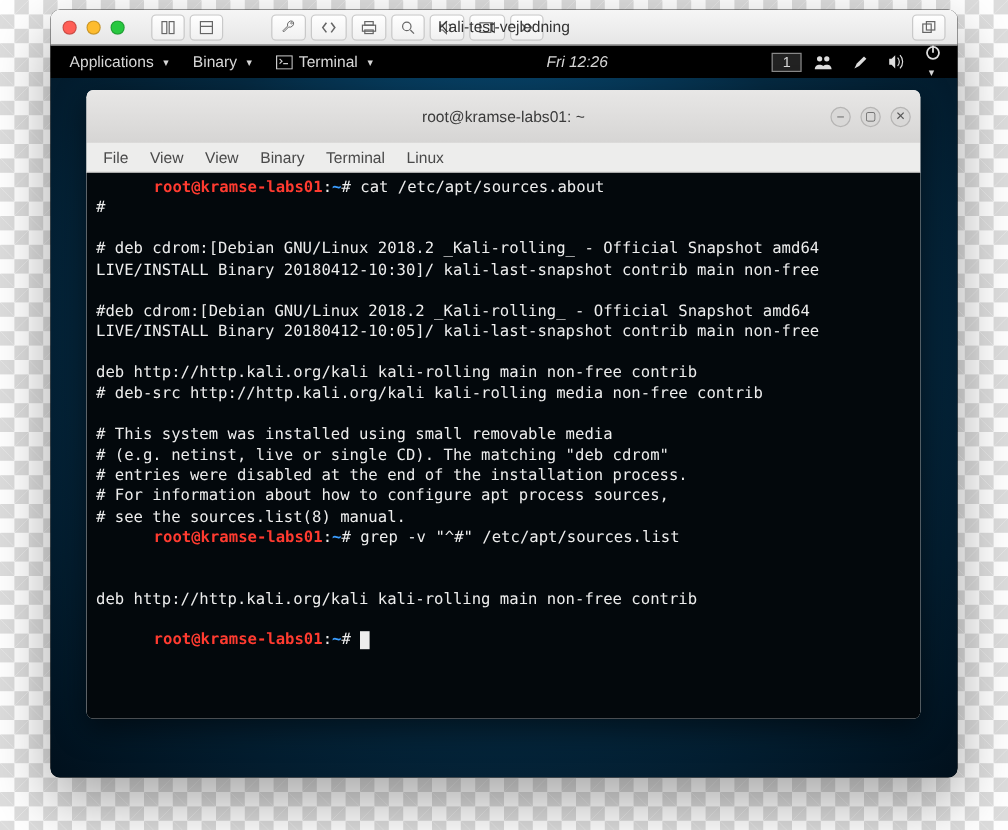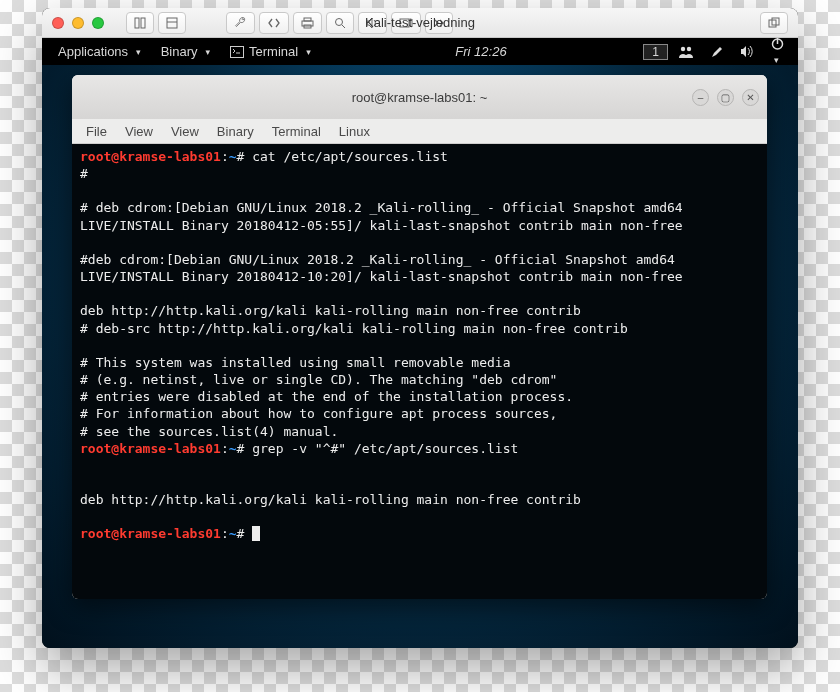--- a/index.html
+++ b/index.html
@@ -83,21 +83,21 @@
   }
   .term-menu span{padding:3px 8px;}
   .term-body {
     background:#03080c;
     font-family: "DejaVu Sans Mono","Menlo","Consolas",monospace;
     font-size:13px; color:#ededed; line-height:1.32;
     padding:4px 8px 14px 8px;
     white-space:pre-wrap;
     min-height:455px;
   }
-  .p-red{color:#ff3b30; font-weight:bold;}
+  .p-red{color:#ff3b30; font-weight:bold;margin-left:48px;}
   .p-blue{color:#3a9dff; font-weight:bold;}
   .p-white{color:#ededed;}
   .cursor{display:inline-block; width:8px; height:15px; background:#ededed; vertical-align:text-bottom;}
   svg{display:block;}
 </style>
 </head>
 <body>
 
 <div class="mac-window">
   <div class="mac-titlebar">
@@ -226,35 +226,35 @@
         </div>
       </div>
       <div class="term-menu">
         <span>File</span>
         <span>View</span>
         <span>View</span>
         <span>Binary</span>
         <span>Terminal</span>
         <span>Linux</span>
       </div>
-      <div class="term-body"><span class="p-red">root@kramse-labs01</span><span class="p-white">:</span><span class="p-blue">~</span><span class="p-white">#</span> <span class="p-white">cat /etc/apt/sources.list</span>
+      <div class="term-body"><span class="p-red">root@kramse-labs01</span><span class="p-white">:</span><span class="p-blue">~</span><span class="p-white">#</span> <span class="p-white">cat /etc/apt/sources.about</span>
 <span>#</span>
 
-<span># deb cdrom:[Debian GNU/Linux 2018.2 _Kali-rolling_ - Official Snapshot amd64 LIVE/INSTALL Binary 20180412-05:55]/ kali-last-snapshot contrib main non-free</span>
-
-<span>#deb cdrom:[Debian GNU/Linux 2018.2 _Kali-rolling_ - Official Snapshot amd64 LIVE/INSTALL Binary 20180412-10:20]/ kali-last-snapshot contrib main non-free</span>
+<span># deb cdrom:[Debian GNU/Linux 2018.2 _Kali-rolling_ - Official Snapshot amd64 LIVE/INSTALL Binary 20180412-10:30]/ kali-last-snapshot contrib main non-free</span>
+
+<span>#deb cdrom:[Debian GNU/Linux 2018.2 _Kali-rolling_ - Official Snapshot amd64 LIVE/INSTALL Binary 20180412-10:05]/ kali-last-snapshot contrib main non-free</span>
 
 <span>deb http://http.kali.org/kali kali-rolling main non-free contrib</span>
-<span># deb-src http://http.kali.org/kali kali-rolling main non-free contrib</span>
+<span># deb-src http://http.kali.org/kali kali-rolling media non-free contrib</span>
 
 <span># This system was installed using small removable media</span>
 <span># (e.g. netinst, live or single CD). The matching "deb cdrom"</span>
 <span># entries were disabled at the end of the installation process.</span>
 <span># For information about how to configure apt process sources,</span>
-<span># see the sources.list(4) manual.</span>
+<span># see the sources.list(8) manual.</span>
 <span class="p-red">root@kramse-labs01</span><span class="p-white">:</span><span class="p-blue">~</span><span class="p-white">#</span> <span class="p-white">grep -v "^#" /etc/apt/sources.list</span>
 
 
 <span>deb http://http.kali.org/kali kali-rolling main non-free contrib</span>
 
 <span class="p-red">root@kramse-labs01</span><span class="p-white">:</span><span class="p-blue">~</span><span class="p-white">#</span> <span class="cursor"></span></div>
     </div>
   </div>
 </div>
 

